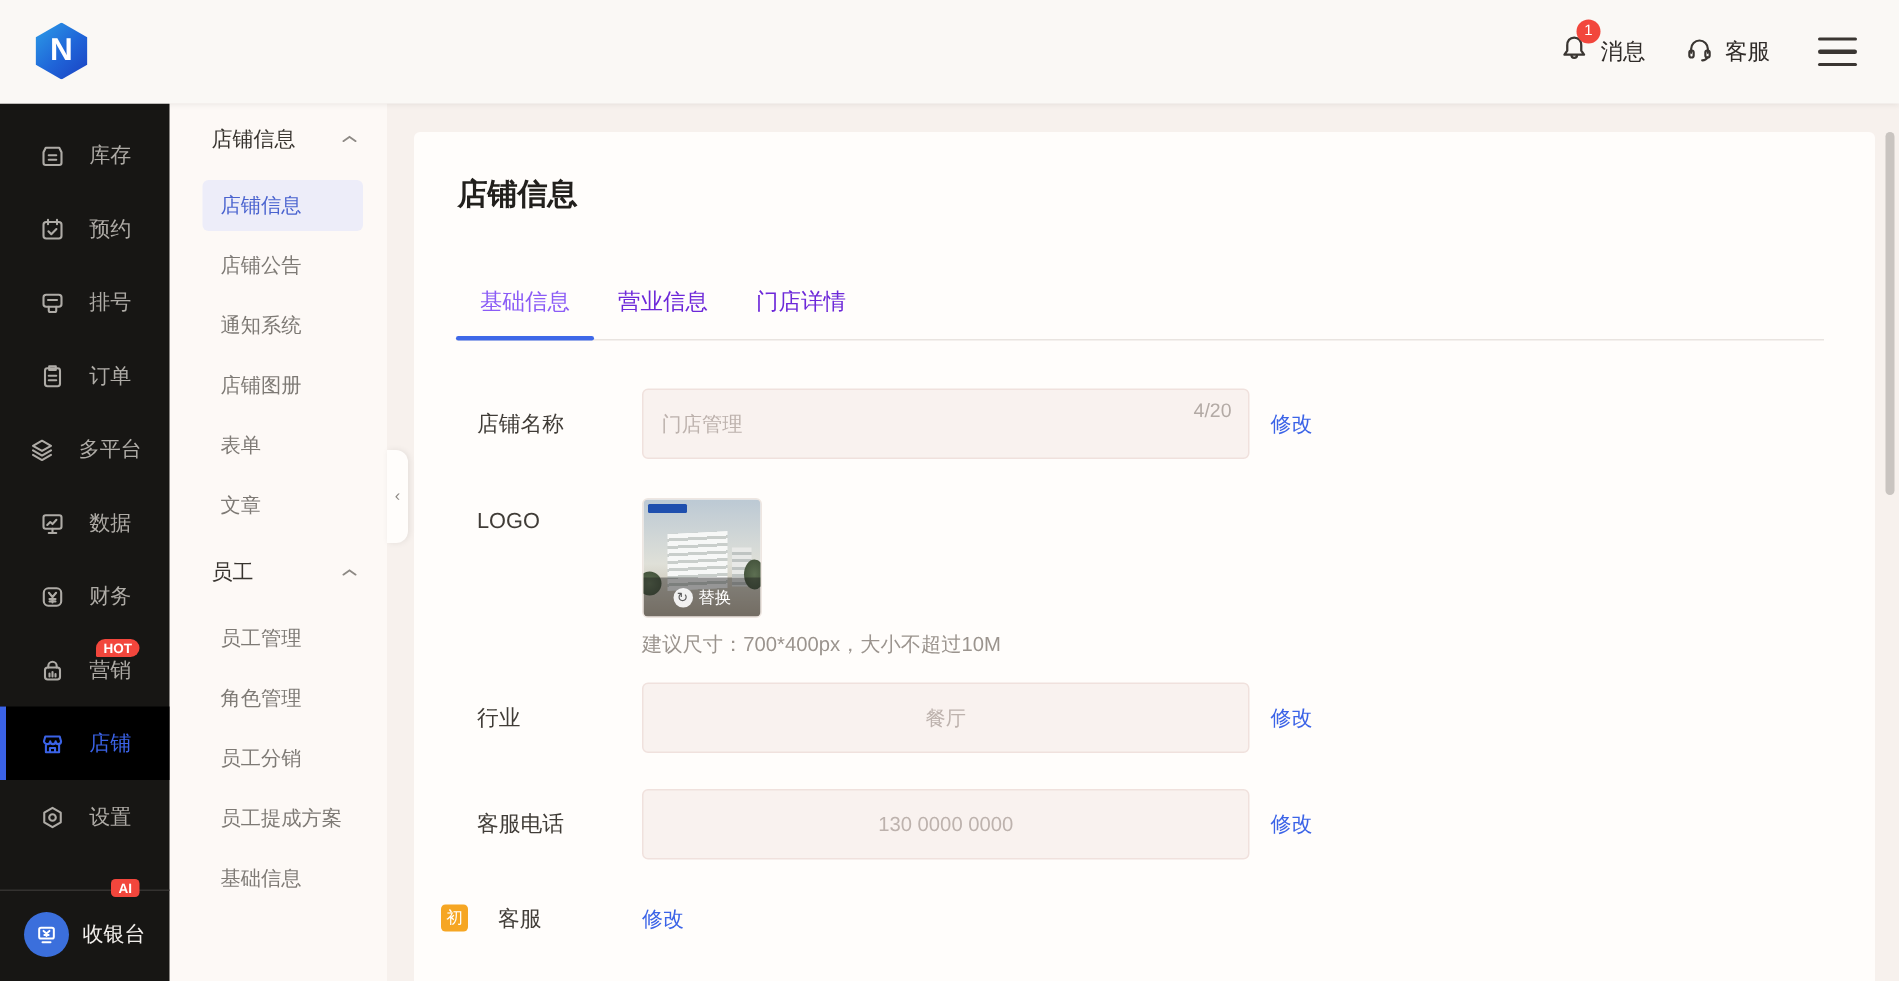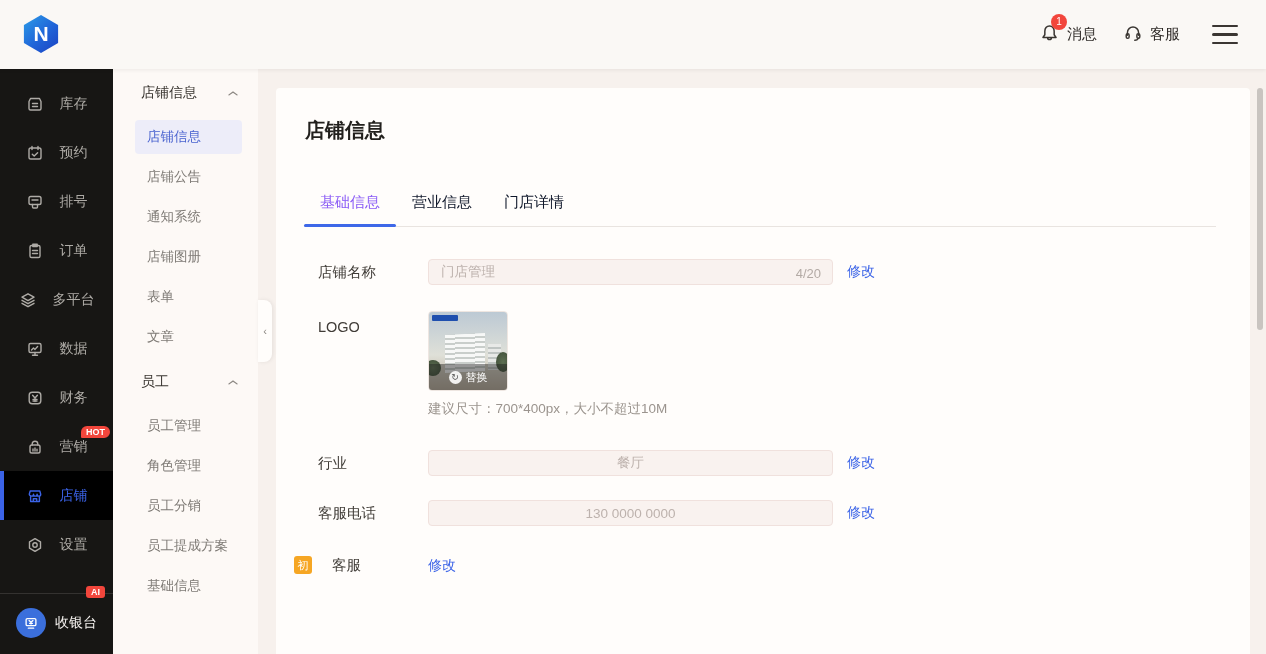--- a/index.html
+++ b/index.html
@@ -23,24 +23,24 @@
   .burger i { display:block; width:26px; height:2.5px; background:#3a3632; border-radius:2px; }
 
   
   .sidebar { position:absolute; left:0; top:69px; width:113px; bottom:0; background:#171614; z-index:20; }
   .sb-list { padding-top:10px; }
   .sb-item { height:49px; display:flex; align-items:center; justify-content:center; gap:16px;
              color:#aeaba6; font-size:14px; cursor:pointer; position:relative; }
   .sb-item svg { flex:0 0 auto; }
   .sb-item.active { background:#000000; color:#3b63e7; }
   .sb-item.active::before { content:""; position:absolute; left:0; top:0; bottom:0; width:4px; background:#3b63e7; }
-  .hot-badge { position:absolute; top:4px; right:3px; background:#f2463c; color:#fff; font-size:9px;
+  .hot-badge { position:absolute; top:4px; right:20px; background:#f2463c; color:#fff; font-size:9px;
                padding:1px 5px; border-radius:6px 6px 6px 1px; font-weight:bold; }
   .sb-bottom { position:absolute; left:0; right:0; bottom:0; border-top:1px solid #343230; padding:14px 0 16px; }
-  .ai-badge { position:absolute; top:-8px; right:8px; background:#f2463c; color:#fff; font-size:9px; font-weight:bold;
+  .ai-badge { position:absolute; top:-8px; right:20px; background:#f2463c; color:#fff; font-size:9px; font-weight:bold;
               padding:1px 5px; border-radius:3px; }
   .cashier { display:flex; align-items:center; justify-content:center; gap:9px; color:#f2efec; font-size:14px; cursor:pointer; }
   .cashier-ic { width:30px; height:30px; border-radius:50%; background:#3b6fdc; display:flex; align-items:center; justify-content:center; }
 
   
   .submenu { position:absolute; left:113px; top:69px; width:145px; bottom:0; background:#fdf9f6; z-index:15; }
   .grp-head { height:44px; display:flex; align-items:center; justify-content:space-between;
               padding:0 20px 0 28px; font-size:14px; color:#38342f; cursor:pointer; margin-top:2px; }
   .grp-head .chev { color:#8d8984; font-size:10px; transform:scaleY(.8); }
   .sm-item { height:34px; margin:5px 16px 6px 22px; padding-left:12px; display:flex; align-items:center;
@@ -48,34 +48,34 @@
   .sm-item.active { background:#ededf9; color:#4a63cf; }
   .collapse-tab { position:absolute; left:258px; top:300px; width:14px; height:62px; background:#fffdfb;
                   border-radius:0 8px 8px 0; box-shadow:1px 0 4px rgba(0,0,0,.08); z-index:16;
                   display:flex; align-items:center; justify-content:center; color:#8d8984; font-size:11px; cursor:pointer; }
 
   
   .main-card { position:absolute; left:276px; top:88px; width:974px; bottom:-10px; background:#fffdfb;
                border-radius:4px 4px 0 0; padding:0 34px 0 28px; z-index:10; }
   .page-title { margin-top:30px; font-size:20px; font-weight:bold; color:#22201d; line-height:24px; padding-left:1px; }
   .tabs { display:flex; margin-top:40px; border-bottom:1px solid #e9e4e0; }
-  .tab { padding:10px 16px 14px; font-size:15px; color:#0f172a; cursor:pointer; position:relative; line-height:20px; }
+  .tab { padding:10px 16px 14px; font-size:15px; color:#6d28d9; cursor:pointer; position:relative; line-height:20px; }
   .tab.active { color:#8b5cf6; }
   .tab.active::after { content:""; position:absolute; left:0; right:0; bottom:-1px; height:3px; background:#3e68e8; border-radius:2px; }
 
   .form { margin-top:32px; }
   .frow { display:flex; align-items:center; margin-bottom:26px; }
   .frow.top { align-items:flex-start; }
   .flabel { width:124px; flex:0 0 124px; padding-left:14px; font-size:14.5px; color:#403c37; position:relative;
             display:flex; align-items:center; gap:5px; }
   .chip { position:absolute; left:-10px; top:0px; width:18px; height:18px; background:#f6a623; color:#fff;
           font-size:11px; line-height:18px; text-align:center; border-radius:3px; }
   .chip ~ span { margin-left:14px; }
   .inp-wrap { position:relative; width:405px; }
-  .inp { width:405px; height:26px; background:#f9f2ef; border:1px solid #f0e1dd; border-radius:4px;
+  .inp { width:405px; height:47px; background:#f9f2ef; border:1px solid #f0e1dd; border-radius:4px;
          padding:0 50px 0 12px; font-size:13.5px; color:#bdb2ad; font-family:inherit; }
   .inp.no-count { padding-right:12px;text-align:center; }
   .counter { position:absolute; right:12px; top:7px; font-size:13px; color:#b3aaa5; }
   .link { color:#3b63e7; font-size:14px; margin-left:14px; cursor:pointer; text-decoration:none; }
   .link.nogap { margin-left:0; }
   .value-text { font-size:14.5px; color:#353притри; color:#353130; }
   .hint { margin-top:9px; font-size:13.5px; color:#9b948e; }
   .qmark { width:14px; height:14px; border:1px solid #aaa6a0; border-radius:50%; color:#8d8984; font-size:9.5px;
            line-height:13px; text-align:center; cursor:pointer; }
 
@@ -295,21 +295,21 @@
       <div class="flabel">
           <span>店铺名称</span>
         </div>
       <div class="inp-wrap">
         <input class="inp" readonly="" value="门店管理" style="">
         <span class="counter">4/20</span>
       </div>
       <a class="link">修改</a>
     </div>
 
-    <div class="frow top" style="margin-bottom:32px;">
+    <div class="frow top" style="margin-bottom:16px;">
       <div class="flabel" style="padding-top:8px;">
           <span>LOGO</span>
         </div>
       <div>
         <div class="logo-thumb">
           <div class="banner"></div>
           <div class="bld1"></div>
           <div class="bld2"></div>
           <div class="tree l"></div>
           <div class="tree r"></div>

